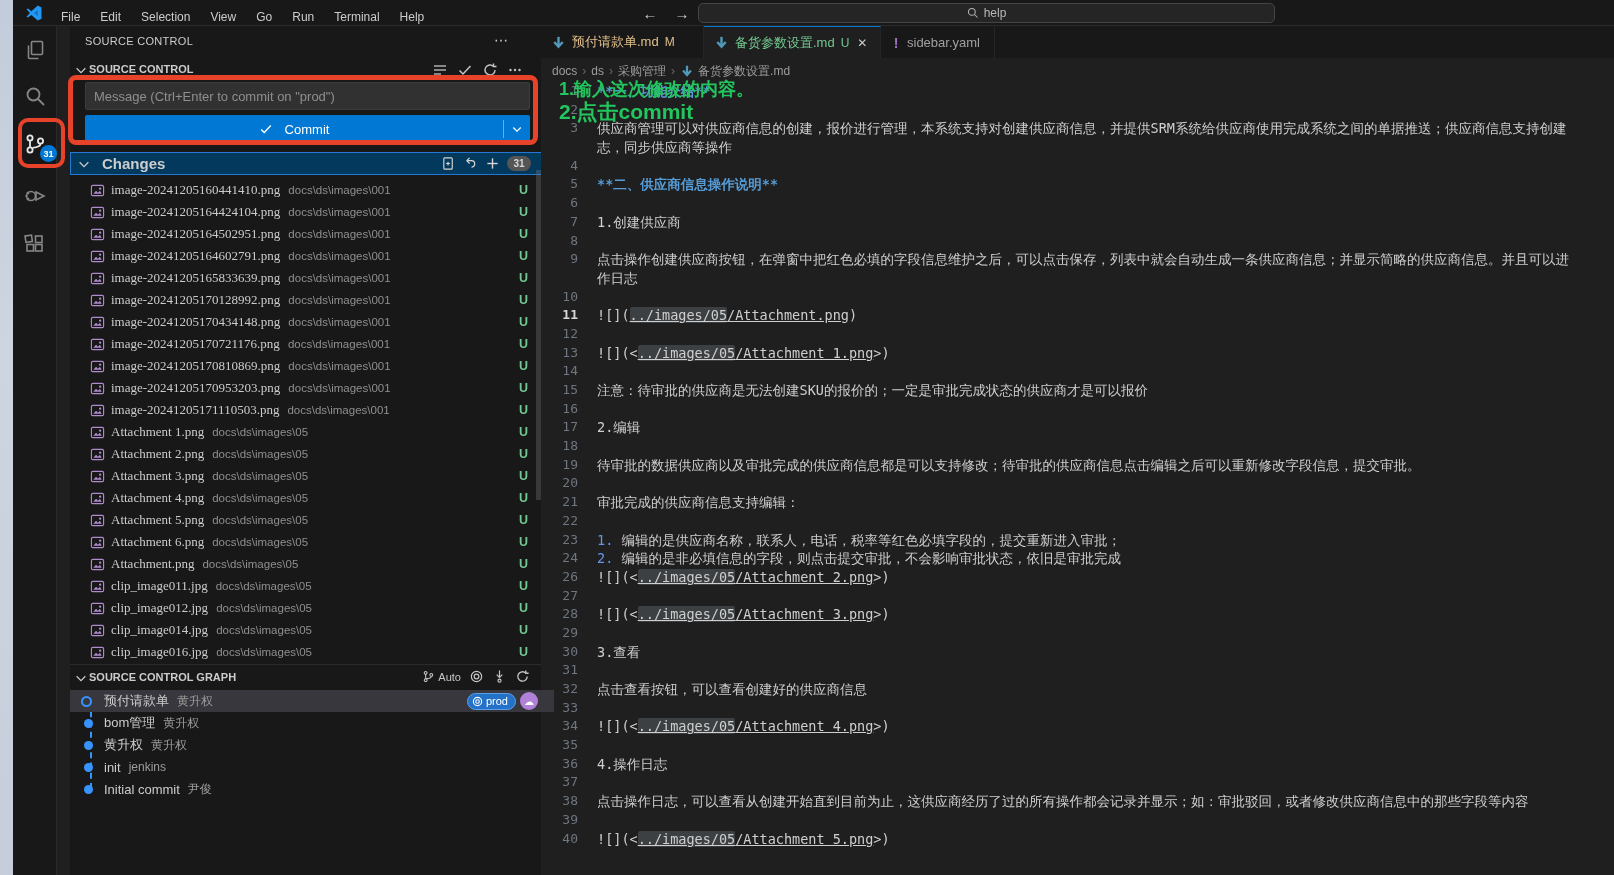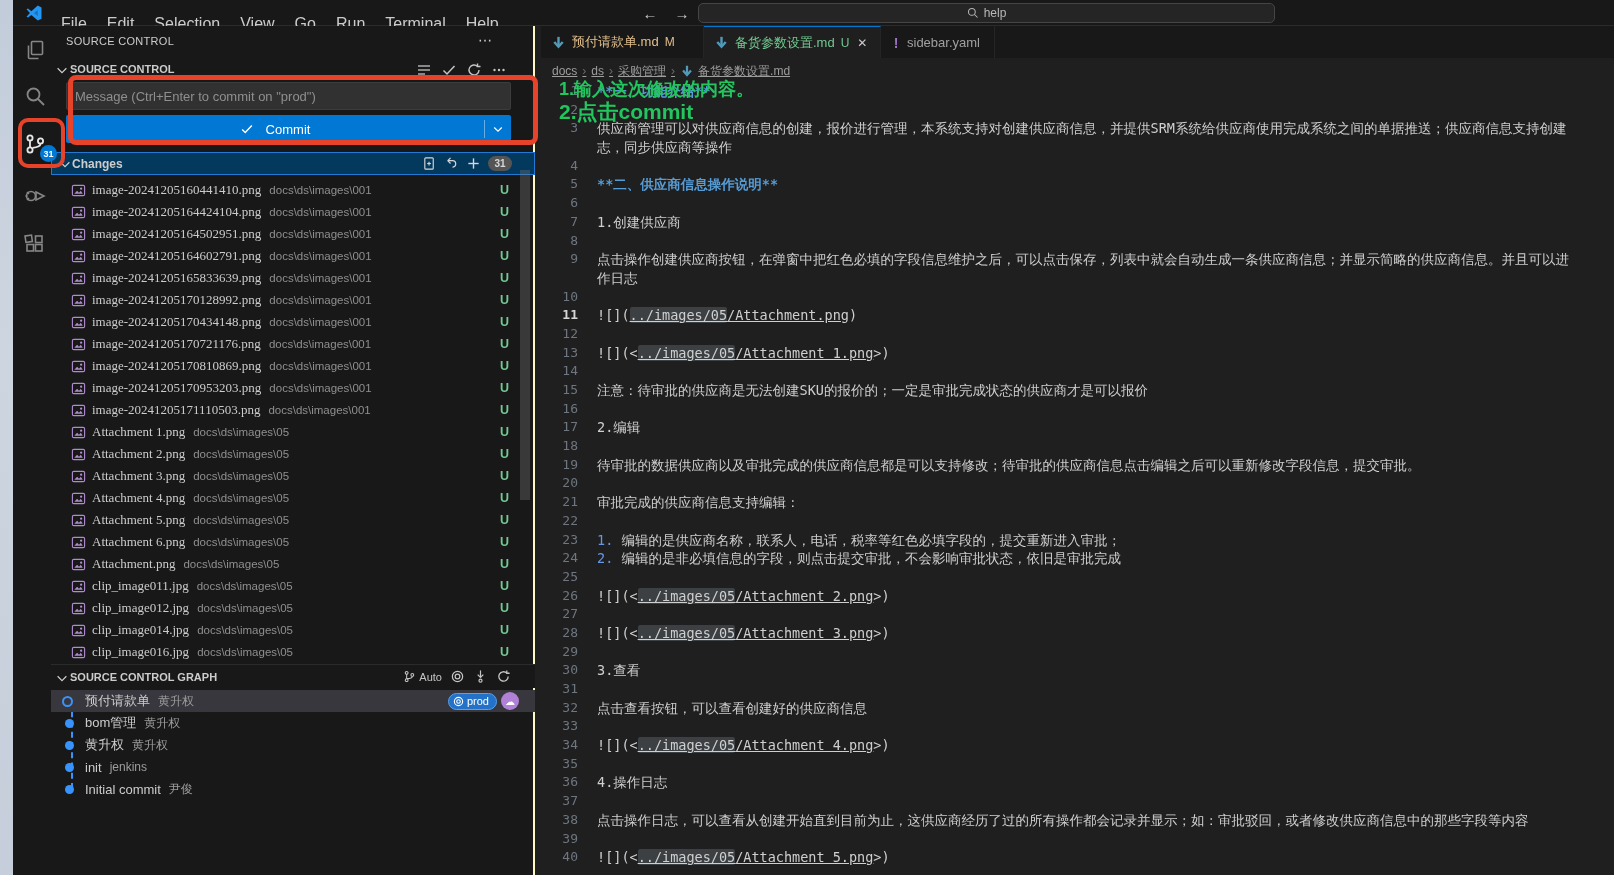--- a/index.html
+++ b/index.html
@@ -9,40 +9,40 @@
 
   
   .desktop-strip { position:absolute; left:0; top:0; width:13px; height:875px;
     background:linear-gradient(180deg,#c3ccda 0%,#cdd5e0 40%,#c6cedb 100%); }
 
   
   .titlebar { position:absolute; left:13px; top:0; width:1601px; height:26px;
     background:#181818; border-bottom:1px solid #2b2b2b; }
   .vscode-logo { position:absolute; left:12px; top:4px; width:18px; height:18px; }
   .menu { position:absolute; left:38px; top:0; height:26px; display:flex; align-items:center; }
-  .menu-item { color:#cccccc; font-size:16px; padding:11px 10px; height:26px; line-height:26px; cursor:default; }
+  .menu-item { color:#cccccc; font-size:12px; padding:4px 10px; height:26px; line-height:26px; cursor:default; }
   .nav-arrows { position:absolute; left:628px; top:0; height:26px; display:flex; align-items:center; gap:14px; color:#cccccc; font-size:15px; }
   .nav-arrow { width:18px; text-align:center; }
   .cmd-center { position:absolute; left:685px; top:3px; width:577px; height:20px;
     background:#252526; border:1px solid #454545; border-radius:5px;
     display:flex; align-items:center; justify-content:center; gap:5px; color:#b8b8b8; font-size:12px; }
 
   
   .activitybar { position:absolute; left:13px; top:26px; width:44px; height:849px;
     background:#181818; border-right:1px solid #2a2a2a; }
   .act-icon { position:absolute; left:10px; width:24px; height:24px; color:#868686; }
   .act-icon svg { width:24px; height:24px; }
   .act-icon.active { color:#e7e7e7; }
   .scm-badge { position:absolute; left:27px; top:119px; width:17px; height:17px; border-radius:50%;
     background:#0078d4; color:#fff; font-size:9px; font-weight:bold;
     display:flex; align-items:center; justify-content:center; z-index:3; }
 
   
-  .sidebar { position:absolute; left:51px; top:26px; width:484px; height:849px;
-    background:#181818; border-right:2px solid #fef9c3; color:#cccccc; font-size:13px; }
+  .sidebar { position:absolute; left:70px; top:26px; width:484px; height:849px;
+    background:#181818; border-right:5px solid #fef9c3; color:#cccccc; font-size:13px; }
   .panel-title-row { position:absolute; left:0; top:6px; width:100%; height:20px; }
   .panel-title { position:absolute; left:15px; top:3px; font-size:11px; color:#cccccc; letter-spacing:.3px; }
   .panel-more { position:absolute; right:40px; top:0px; color:#cccccc; font-size:14px; letter-spacing:1px; }
   .section-row { position:absolute; left:0; top:33px; width:100%; height:22px; }
   .section-chevron { position:absolute; left:4px; top:4px; width:14px; height:14px; color:#cccccc; }
   .section-title { position:absolute; left:19px; top:4px; font-size:11px; font-weight:bold; color:#cccccc; }
   .sec-icons { position:absolute; right:26px; top:3px; display:flex; gap:9px; color:#c5c5c5; }
   .sec-icons .ic { width:16px; height:16px; }
   .ic svg { width:100%; height:100%; }
 
@@ -55,21 +55,21 @@
     background:#0078d4; border-radius:2px; display:flex; align-items:center; color:#ffffff; font-size:13px; cursor:pointer; }
   .commit-main { flex:1; display:flex; align-items:center; justify-content:center; gap:12px; }
   .commit-check { width:14px; height:14px; }
   .commit-divider { width:1px; height:18px; background:rgba(255,255,255,.4); }
   .commit-drop { width:26px; display:flex; align-items:center; justify-content:center; }
   .commit-drop svg { width:12px; height:12px; }
 
   .changes-header { position:absolute; left:0; top:126px; width:484px; height:23px;
     background:#04395e; border:1px solid #2378d3; display:flex; align-items:center; }
   .changes-chevron { width:14px; height:14px; margin-left:6px; color:#cccccc; }
-  .changes-label { font-weight:bold; font-size:12px; margin-left:0; }
+  .changes-label { font-weight:bold; font-size:15px; margin-left:11px; }
   .changes-icons { position:absolute; right:22px; display:flex; align-items:center; gap:7px; color:#d7d7d7; }
   .changes-icons .ic { width:15px; height:15px; }
   .count-badge { min-width:24px; height:15px; border-radius:8px; background:#555555; color:#d7d7d7;
     font-size:10px; font-weight:bold; display:flex; align-items:center; justify-content:center; padding:0 5px; }
 
   .file-list { position:absolute; left:0; top:153px; width:484px; height:484px; overflow:hidden; }
   .file-row { position:relative; height:22px; display:flex; align-items:center; }
   .file-icon { width:15px; height:15px; margin-left:20px; flex:none; }
   .file-name { margin-left:6px; color:#cccccc; font-size:13px; white-space:nowrap;font-family:Liberation Serif, serif; }
   .file-path { margin-left:8px; color:#8f8f8f; font-size:11.5px; white-space:nowrap; }
@@ -108,21 +108,21 @@
   .tab.active { background:#1f1f1f; border-top:1.5px solid #0078d4; }
   .tab-mod .t-title, .tab-mod .t-badge { color:#e2c08d; }
   .tab-untr .t-title, .tab-untr .t-badge { color:#73c991; }
   .tab-norm .t-title { color:#a0a0a0; }
   .t-icon { width:15px; height:15px; flex:none; }
   .yaml-glyph { color:#a074c4; font-weight:bold; font-size:14px; width:10px; text-align:center; }
   .t-badge { font-size:12px; }
   .t-close { color:#cccccc; font-size:12px; margin-left:2px; }
 
   .breadcrumb { position:absolute; left:0; top:34px; height:22px; display:flex; align-items:center;
-    padding-left:11px; color:#9d9d9d; font-size:12px; gap:5px;text-decoration:underline; }
+    padding-left:11px; color:#9d9d9d; font-size:12px; gap:5px; }
   .crumb-sep { color:#6a6a6a; font-size:12px; }
   .crumb-file { display:flex; align-items:center; gap:4px; }
 
   .ed-lines { position:absolute; left:0; top:56px; width:1073px; }
   .ed-row { height:18.7px; display:flex; align-items:flex-start; white-space:nowrap; }
   .ed-num { width:37px; text-align:right; color:#6e7681; flex:none;
     font-family:"DejaVu Sans Mono","Liberation Mono",monospace; font-size:13px; line-height:18.7px; }
   .ed-num.cur { color:#d7d7d7; font-weight:bold; }
   .ed-content { margin-left:19px; font-family:"DejaVu Sans Mono","Liberation Mono",monospace;
     font-size:13.5px; line-height:18.7px; color:#cfcfcf; overflow:hidden; }
@@ -817,24 +817,20 @@
   </div>
         <div class="ed-row">
     <span class="ed-num">23</span>
     <span class="ed-content"><span class="seg-n">1. </span><span class="seg-t">编辑的是供应商名称，联系人，电话，税率等红色必填字段的，提交重新进入审批；</span></span>
   </div>
         <div class="ed-row">
     <span class="ed-num">24</span>
     <span class="ed-content"><span class="seg-n">2. </span><span class="seg-t">编辑的是非必填信息的字段，则点击提交审批，不会影响审批状态，依旧是审批完成</span></span>
   </div>
         <div class="ed-row">
-    <span class="ed-num">25</span>
-    <span class="ed-content"></span>
-  </div>
-        <div class="ed-row">
     <span class="ed-num">26</span>
     <span class="ed-content"><span class="seg-t">![](&lt;</span><span class="seg-b">../images/05</span><span class="seg-l">/Attachment 2.png</span><span class="seg-t">&gt;)</span></span>
   </div>
         <div class="ed-row">
     <span class="ed-num">27</span>
     <span class="ed-content"></span>
   </div>
         <div class="ed-row">
     <span class="ed-num">28</span>
     <span class="ed-content"><span class="seg-t">![](&lt;</span><span class="seg-b">../images/05</span><span class="seg-l">/Attachment 3.png</span><span class="seg-t">&gt;)</span></span>

